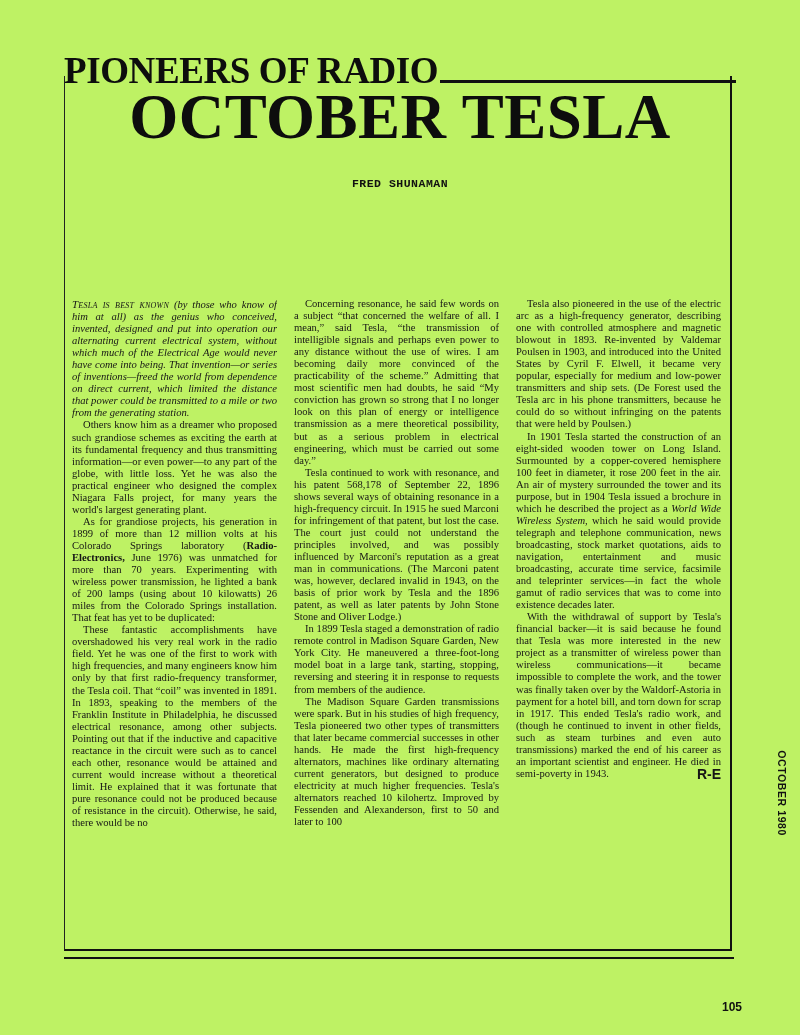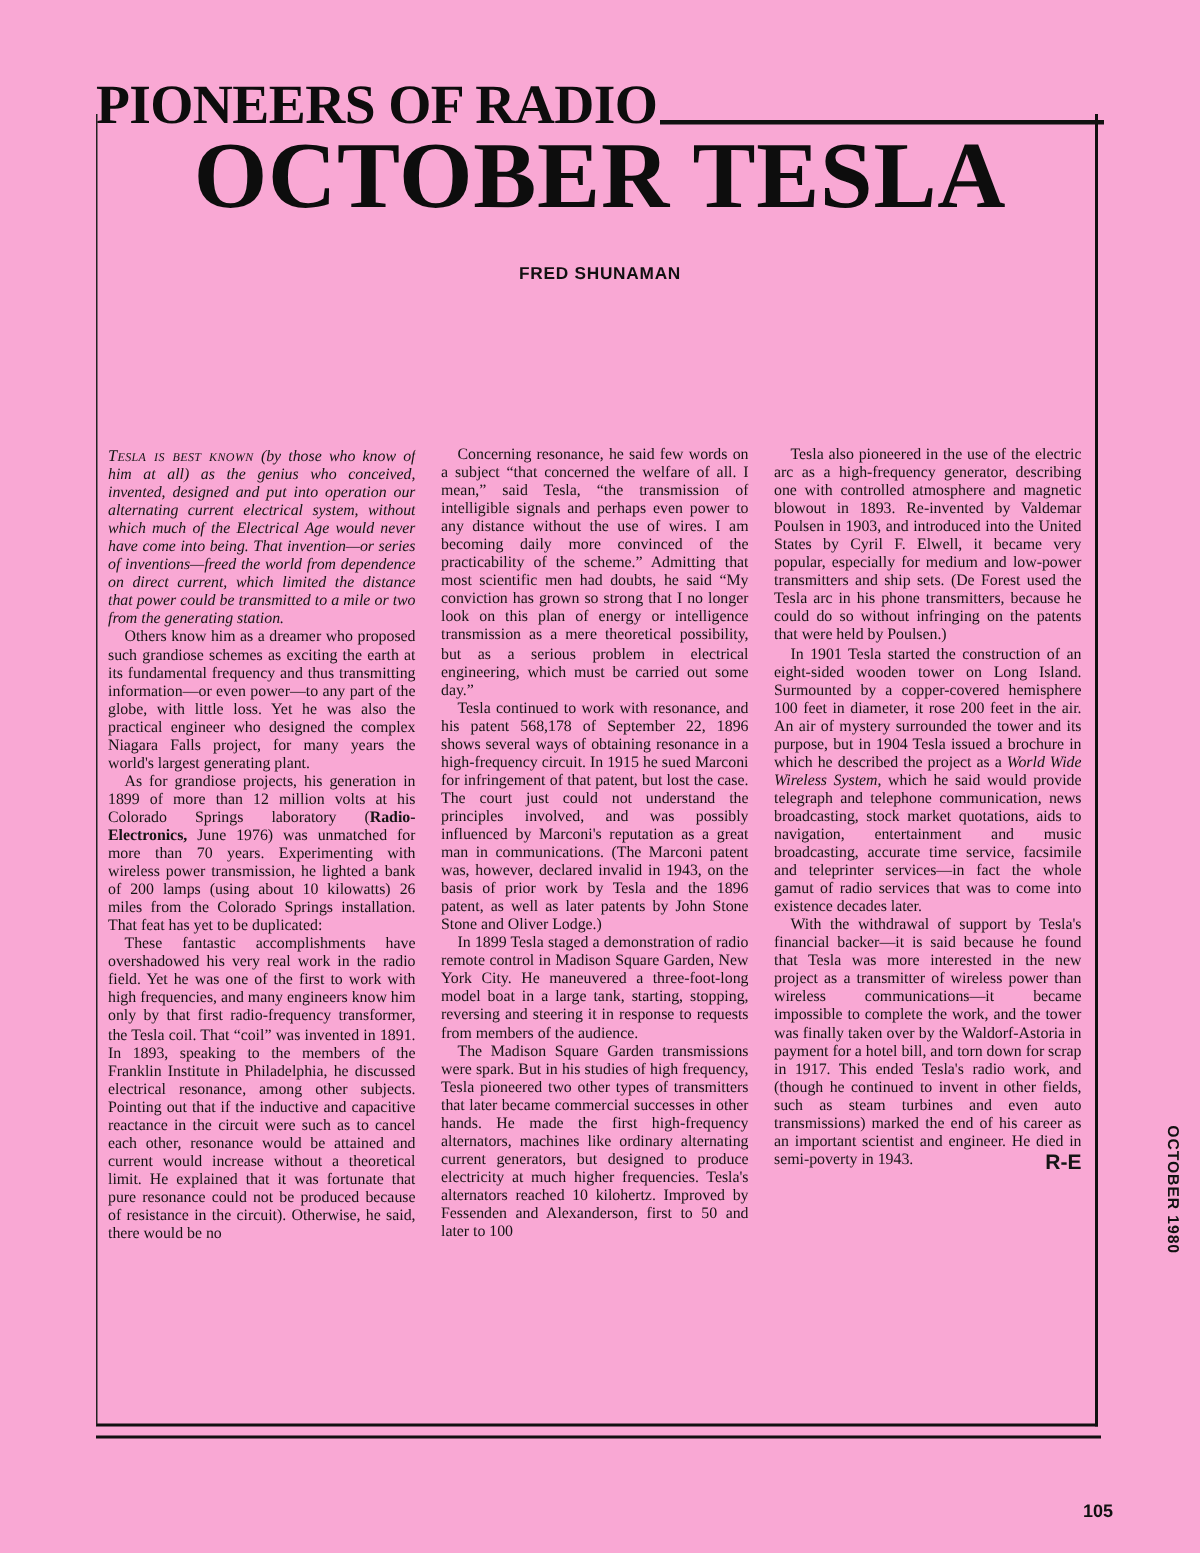--- a/index.html
+++ b/index.html
@@ -13,21 +13,21 @@
     position: relative;
     font-family: "Liberation Serif", "DejaVu Serif", serif;
     color: #111111;
     overflow: hidden;
   }
 
   
   #page {
     position: absolute;
     inset: 0;
-    background: #f9a8d4;
+    background: #bef264;
   }
 
   
   #kicker-row {
     position: absolute;
     left: 64px;
     top: 42px;
     width: 672px;
     height: 46px;
     display: flex;
@@ -84,21 +84,21 @@
     font-family: "Liberation Serif", "DejaVu Serif", serif;
     font-weight: 700;
     font-size: 63px;
     letter-spacing: 0.5px;
     line-height: 1;
     color: #0d0d0d;
     margin: 0;
   }
   #byline {
     margin-top: 28px;
-    font-family: Liberation Sans, sans-serif;
+    font-family: Liberation Mono, monospace;
     font-weight: 700;
     font-size: 11.5px;
     letter-spacing: 0.5px;
     color: #111;
   }
 
   
   #columns {
     position: absolute;
     left: 72px;

